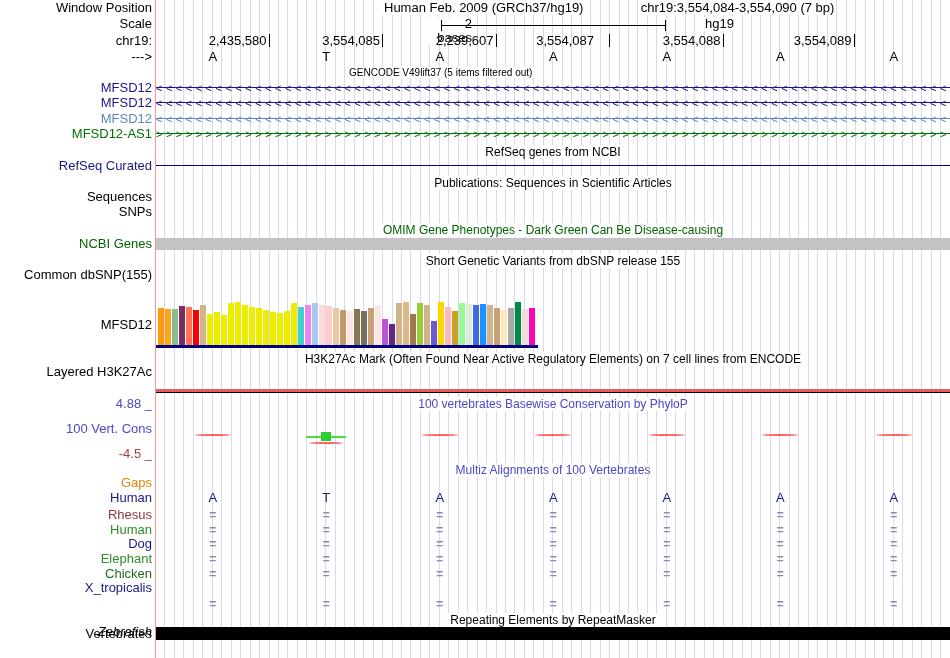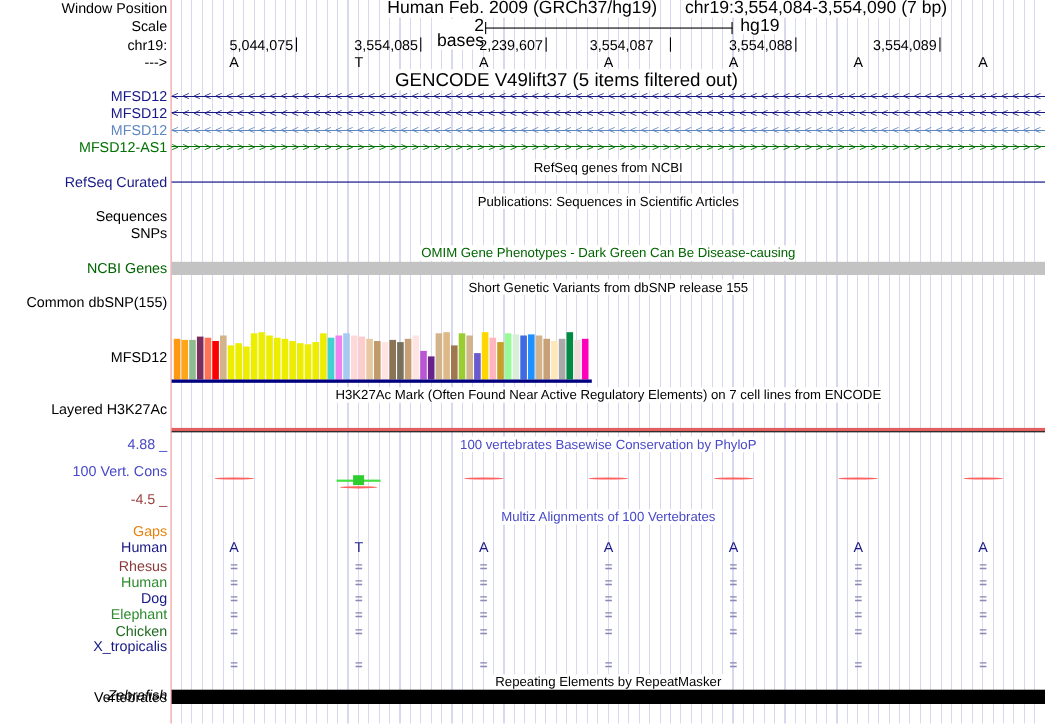--- a/index.html
+++ b/index.html
@@ -21,21 +21,21 @@
   .orange{color:#E8820C;}
   .abs{position:absolute;}
   .coord-cell{position:absolute;top:34px;height:14px;font-size:13px;line-height:14px;text-align:right;}
   .coord-tick{position:absolute;right:0;top:0;width:1px;height:13px;background:#000;}
   .base-cell{position:absolute;height:14px;font-size:13px;line-height:14px;text-align:center;}
   .gene-row{position:absolute;left:0;width:795px;height:14px;overflow:hidden;white-space:nowrap;
             font-size:11px;line-height:14px;letter-spacing:3.5px;}
   .hline{position:absolute;left:0;width:795px;}
   .eq{color:#8A8AB5;font-weight:bold;font-size:12px;}
   .gtex-bar{position:absolute;bottom:0;width:6px;}
-  .scale-text{position:absolute;font-size:16px;line-height:14px;background:#fff;padding:0 2px;}
+  .scale-text{position:absolute;font-size:13px;line-height:14px;background:#fff;padding:0 2px;margin-left:32px;}
 </style>
 </head>
 <body>
 
 <div id="app">
 
   <div class="glabel" style="top:1px">Window Position</div>
   <div class="glabel" style="top:17px">Scale</div>
   <div class="glabel" style="top:34px">chr19:</div>
   <div class="glabel" style="top:50px">---&gt;</div>
@@ -61,38 +61,38 @@
       <span class="scale-text" style="position:static">chr19:3,554,084-3,554,090 (7 bp)</span>
     </div>
 
     <div class="scale-text" style="left:238px;top:17px;width:44px;text-align:right;">2 bases</div>
     <div class="abs" style="left:285px;top:25px;width:225px;height:1px;background:#000;"></div>
     <div class="abs" style="left:285px;top:20px;width:1px;height:11px;background:#000;"></div>
     <div class="abs" style="left:509px;top:20px;width:1px;height:11px;background:#000;"></div>
     <div class="scale-text" style="left:515px;top:17px;">hg19</div>
 
     <div id="coords">
-        <div class="coord-cell" style="left: 0px; width: 113.5px;"><span style="padding-right: 3px;">5,044,075</span><div class="coord-tick" style=""></div></div>
+        <div class="coord-cell" style="left: 0px; width: 113.5px;"><span style="padding-right: 3px;">2,435,580</span><div class="coord-tick" style=""></div></div>
         <div class="coord-cell" style="left: 113.5px; width: 113.5px;"><span style="padding-right: 3px;">3,554,085</span><div class="coord-tick" style=""></div></div>
         <div class="coord-cell" style="left: 227px; width: 113.5px;"><span style="padding-right: 3px;">2,239,607</span><div class="coord-tick" style=""></div></div>
         <div class="coord-cell" style="left: 340.5px; width: 113.5px;"><span style="padding-right: 16px;">3,554,087</span><div class="coord-tick" style=""></div></div>
         <div class="coord-cell" style="left: 454px; width: 113.5px;"><span style="padding-right: 3px;">3,554,088</span><div class="coord-tick" style=""></div></div>
         <div class="coord-cell" style="left: 585px; width: 113.5px;"><span style="padding-right: 3px;">3,554,089</span><div class="coord-tick" style=""></div></div>
       </div>
     <div id="bases-top">
         <div class="base-cell" style="left: 0px; width: 113.5px; top: 50px; color: rgb(0, 0, 0);">A</div>
         <div class="base-cell" style="left: 113.5px; width: 113.5px; top: 50px; color: rgb(0, 0, 0);">T</div>
         <div class="base-cell" style="left: 227px; width: 113.5px; top: 50px; color: rgb(0, 0, 0);">A</div>
         <div class="base-cell" style="left: 340.5px; width: 113.5px; top: 50px; color: rgb(0, 0, 0);">A</div>
         <div class="base-cell" style="left: 454px; width: 113.5px; top: 50px; color: rgb(0, 0, 0);">A</div>
         <div class="base-cell" style="left: 567.5px; width: 113.5px; top: 50px; color: rgb(0, 0, 0);">A</div>
         <div class="base-cell" style="left: 681px; width: 113.5px; top: 50px; color: rgb(0, 0, 0);">A</div>
       </div>
 
-    <div class="abs" style="left:200px;top:66px;line-height:13px;font-size:17px;text-align:right;">
+    <div class="abs" style="left:190px;top:66px;line-height:13px;font-size:10px;text-align:right;">
       <span class="ttitle">GENCODE V49lift37 (5 items filtered out)</span>
     </div>
     <div id="gencode-rows">
         <div class="gene-row" style="top: 81px; color: rgb(24, 24, 135); background: linear-gradient(transparent 6px, rgb(24, 24, 135) 6px, rgb(24, 24, 135) 7px, transparent 7px);">&lt;&lt;&lt;&lt;&lt;&lt;&lt;&lt;&lt;&lt;&lt;&lt;&lt;&lt;&lt;&lt;&lt;&lt;&lt;&lt;&lt;&lt;&lt;&lt;&lt;&lt;&lt;&lt;&lt;&lt;&lt;&lt;&lt;&lt;&lt;&lt;&lt;&lt;&lt;&lt;&lt;&lt;&lt;&lt;&lt;&lt;&lt;&lt;&lt;&lt;&lt;&lt;&lt;&lt;&lt;&lt;&lt;&lt;&lt;&lt;&lt;&lt;&lt;&lt;&lt;&lt;&lt;&lt;&lt;&lt;&lt;&lt;&lt;&lt;&lt;&lt;&lt;&lt;&lt;&lt;&lt;&lt;&lt;&lt;&lt;&lt;</div>
         <div class="gene-row" style="top: 96px; color: rgb(24, 24, 135); background: linear-gradient(transparent 6px, rgb(24, 24, 135) 6px, rgb(24, 24, 135) 7px, transparent 7px);">&lt;&lt;&lt;&lt;&lt;&lt;&lt;&lt;&lt;&lt;&lt;&lt;&lt;&lt;&lt;&lt;&lt;&lt;&lt;&lt;&lt;&lt;&lt;&lt;&lt;&lt;&lt;&lt;&lt;&lt;&lt;&lt;&lt;&lt;&lt;&lt;&lt;&lt;&lt;&lt;&lt;&lt;&lt;&lt;&lt;&lt;&lt;&lt;&lt;&lt;&lt;&lt;&lt;&lt;&lt;&lt;&lt;&lt;&lt;&lt;&lt;&lt;&lt;&lt;&lt;&lt;&lt;&lt;&lt;&lt;&lt;&lt;&lt;&lt;&lt;&lt;&lt;&lt;&lt;&lt;&lt;&lt;&lt;&lt;&lt;&lt;</div>
         <div class="gene-row" style="top: 112px; color: rgb(94, 134, 193); background: linear-gradient(transparent 6px, rgb(94, 134, 193) 6px, rgb(94, 134, 193) 7px, transparent 7px);">&lt;&lt;&lt;&lt;&lt;&lt;&lt;&lt;&lt;&lt;&lt;&lt;&lt;&lt;&lt;&lt;&lt;&lt;&lt;&lt;&lt;&lt;&lt;&lt;&lt;&lt;&lt;&lt;&lt;&lt;&lt;&lt;&lt;&lt;&lt;&lt;&lt;&lt;&lt;&lt;&lt;&lt;&lt;&lt;&lt;&lt;&lt;&lt;&lt;&lt;&lt;&lt;&lt;&lt;&lt;&lt;&lt;&lt;&lt;&lt;&lt;&lt;&lt;&lt;&lt;&lt;&lt;&lt;&lt;&lt;&lt;&lt;&lt;&lt;&lt;&lt;&lt;&lt;&lt;&lt;&lt;&lt;&lt;&lt;&lt;&lt;</div>
         <div class="gene-row" style="top: 127px; color: rgb(0, 114, 0); background: linear-gradient(transparent 6px, rgb(0, 114, 0) 6px, rgb(0, 114, 0) 7px, transparent 7px);">&gt;&gt;&gt;&gt;&gt;&gt;&gt;&gt;&gt;&gt;&gt;&gt;&gt;&gt;&gt;&gt;&gt;&gt;&gt;&gt;&gt;&gt;&gt;&gt;&gt;&gt;&gt;&gt;&gt;&gt;&gt;&gt;&gt;&gt;&gt;&gt;&gt;&gt;&gt;&gt;&gt;&gt;&gt;&gt;&gt;&gt;&gt;&gt;&gt;&gt;&gt;&gt;&gt;&gt;&gt;&gt;&gt;&gt;&gt;&gt;&gt;&gt;&gt;&gt;&gt;&gt;&gt;&gt;&gt;&gt;&gt;&gt;&gt;&gt;&gt;&gt;&gt;&gt;&gt;&gt;&gt;&gt;&gt;&gt;&gt;&gt;</div>
       </div>
 
     <div class="trow" style="top:146px"><span class="ttitle">RefSeq genes from NCBI</span></div>

